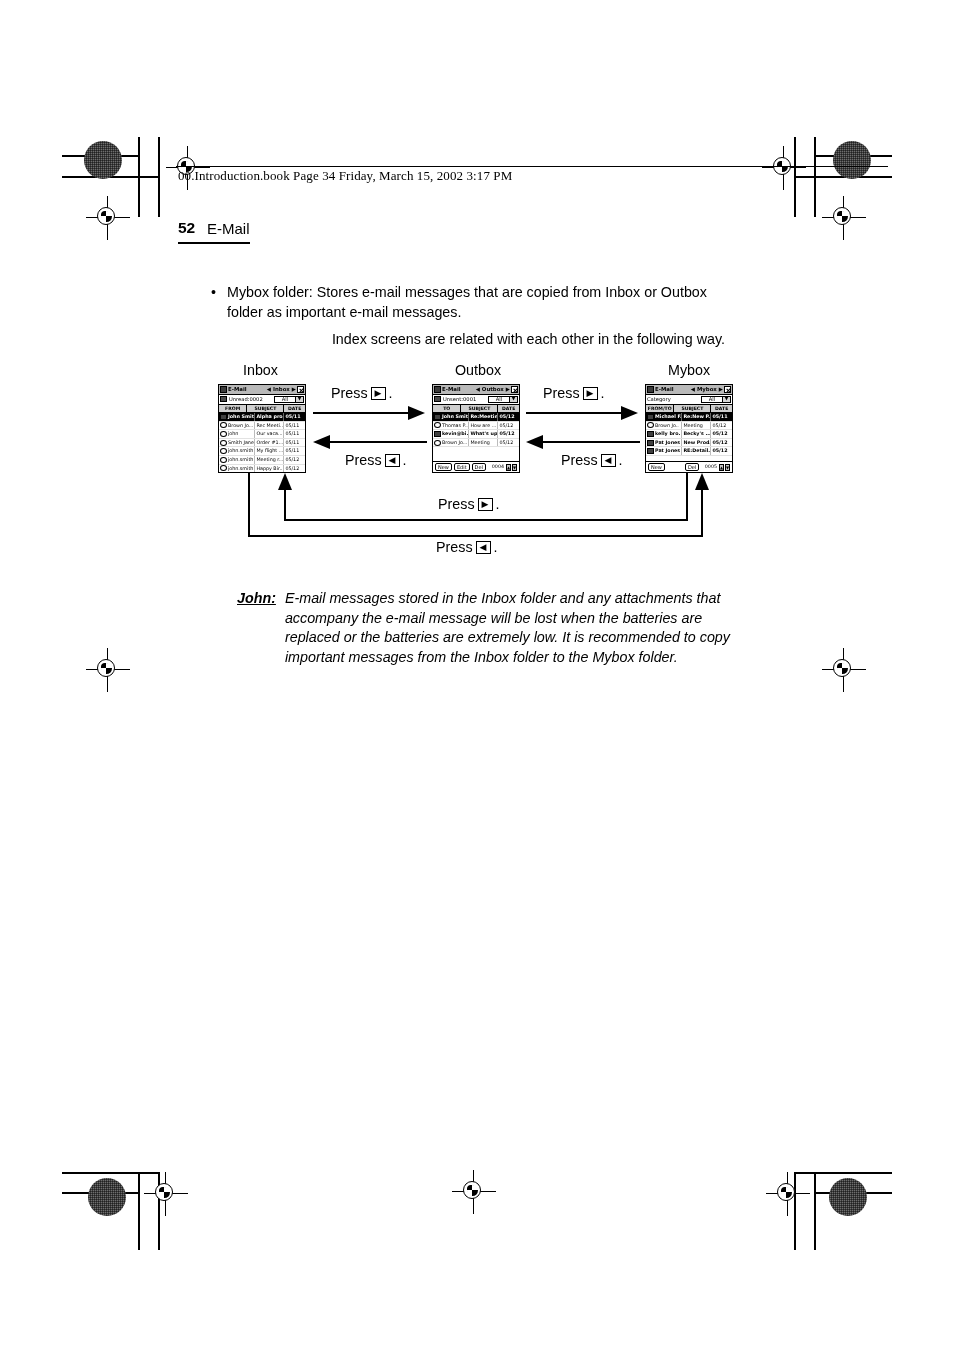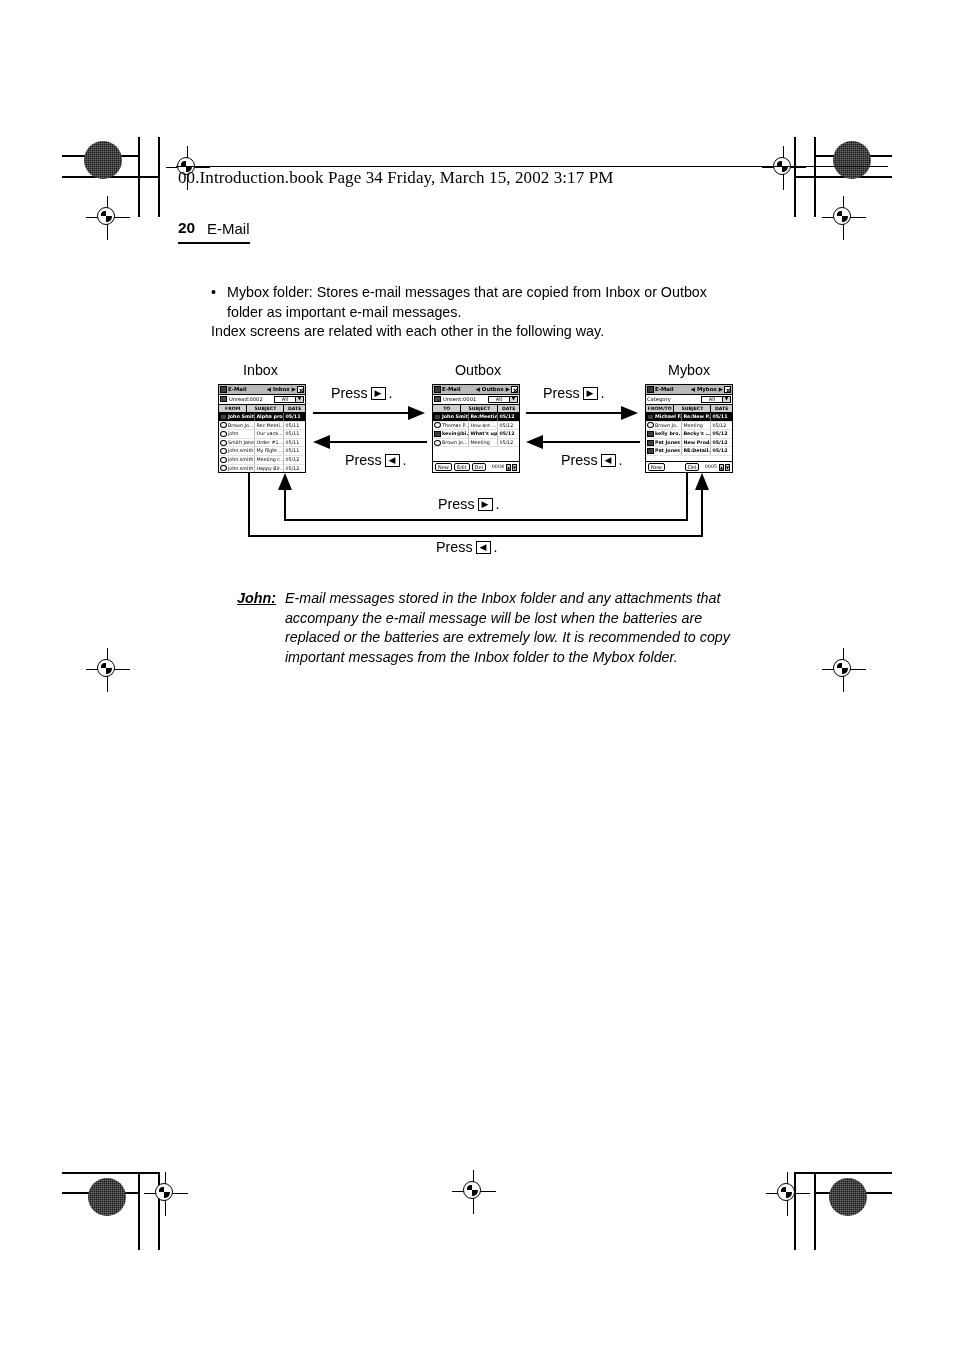--- a/index.html
+++ b/index.html
@@ -84,21 +84,21 @@
   }
 
   
   .hdr-rule {
     position: absolute;
     background: #000;
   }
   .filehdr {
     position: absolute;
     font-family: "Liberation Serif", serif;
-    font-size: 17px;
+    font-size: 13px;
     white-space: nowrap;
     letter-spacing: .1px;
   }
   .pagenum {
     position: absolute;
     font-size: 15.5px;
     font-weight: bold;
   }
   .chapter {
     position: absolute;
@@ -111,21 +111,21 @@
   }
 
   .bullet-block {
     position: absolute;
     font-size: 14.3px;
     line-height: 19.5px;
   }
   .bullet-row { display: flex; }
   .bullet-mark { width: 16px; flex: 0 0 16px; }
   .bullet-text { flex: 1; }
-  .lead-line { margin-top: 0px; }
+  .lead-line { margin-top: 8px; text-align: right; }
 
   .scr-label {
     position: absolute;
     font-size: 14.3px;
   }
 
   
   .device {
     position: absolute;
     background: #ffffff;
@@ -492,21 +492,21 @@
         <i></i>
         <i></i>
         <i></i>
       </div>
   </div>
 </div>
 
 <div class="hdr-rule" style="left:176px; top:166px; width:712px; height:1.2px;"></div>
 <div class="filehdr" style="left:178px; top:168px;">00.Introduction.book  Page 34  Friday, March 15, 2002  3:17 PM</div>
 
-<div class="pagenum" style="left:178px; top:219px;">20</div>
+<div class="pagenum" style="left:178px; top:219px;">52</div>
 <div class="chapter" style="left:207px; top:220px;">E-Mail</div>
 <div class="chapter-rule" style="left:178px; top:242px; width:72px;"></div>
 
 <div class="bullet-block" style="left:211px; top:283px; width:514px;">
   <div class="bullet-row">
     <div class="bullet-mark">•</div>
     <div class="bullet-text">Mybox folder: Stores e-mail messages that are copied from Inbox or Outbox folder as important e-mail messages.</div>
   </div>
   <div class="lead-line">Index screens are related with each other in the following way.</div>
 </div>

